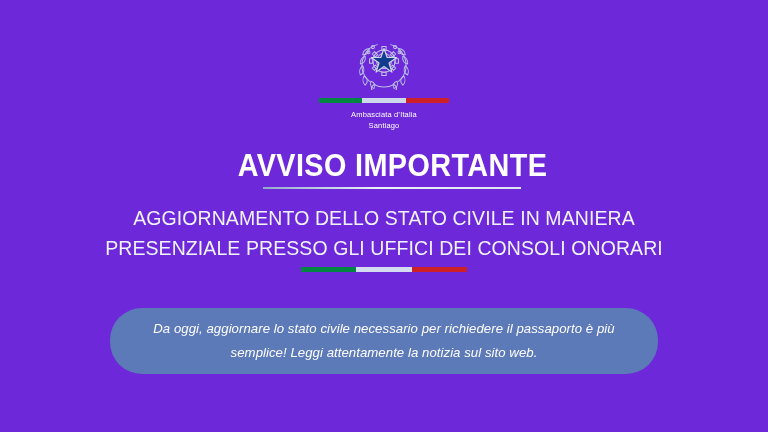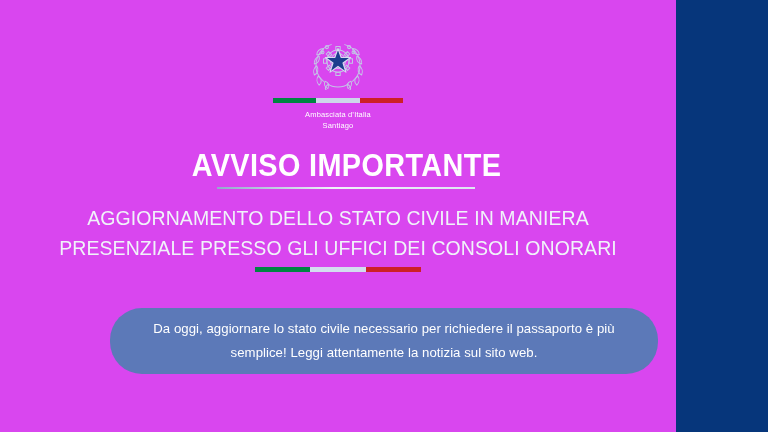--- a/index.html
+++ b/index.html
@@ -10,23 +10,23 @@
     width: 768px;
     height: 432px;
     overflow: hidden;
     background: #06367b;
     font-family: "Liberation Sans", sans-serif;
     -webkit-font-smoothing: antialiased;
   }
 
   .poster {
     position: relative;
-    width: 676px;
+    width: 768px;
     height: 432px;
-    background: #d946ef;
+    background: #6d28d9;
     display: flex;
     flex-direction: column;
     align-items: center;
   }
 
   
   .logo-lockup {
     position: absolute;
     top: 34px;
     left: 0;
@@ -130,20 +130,21 @@
     left: 110px;
     width: 548px;
     height: 66px;
     background: #5c79b8;
     border-radius: 32px;
     display: flex;
     align-items: center;
     justify-content: center;
     box-sizing: border-box;
     padding: 0 26px;
+    font-style: italic;
   }
   .callout-text {
     text-align: center;
     color: #ffffff;
     font-size: 13.2px;
     line-height: 24px;
     font-weight: 400;
     letter-spacing: 0.05px;
   }
 </style>

